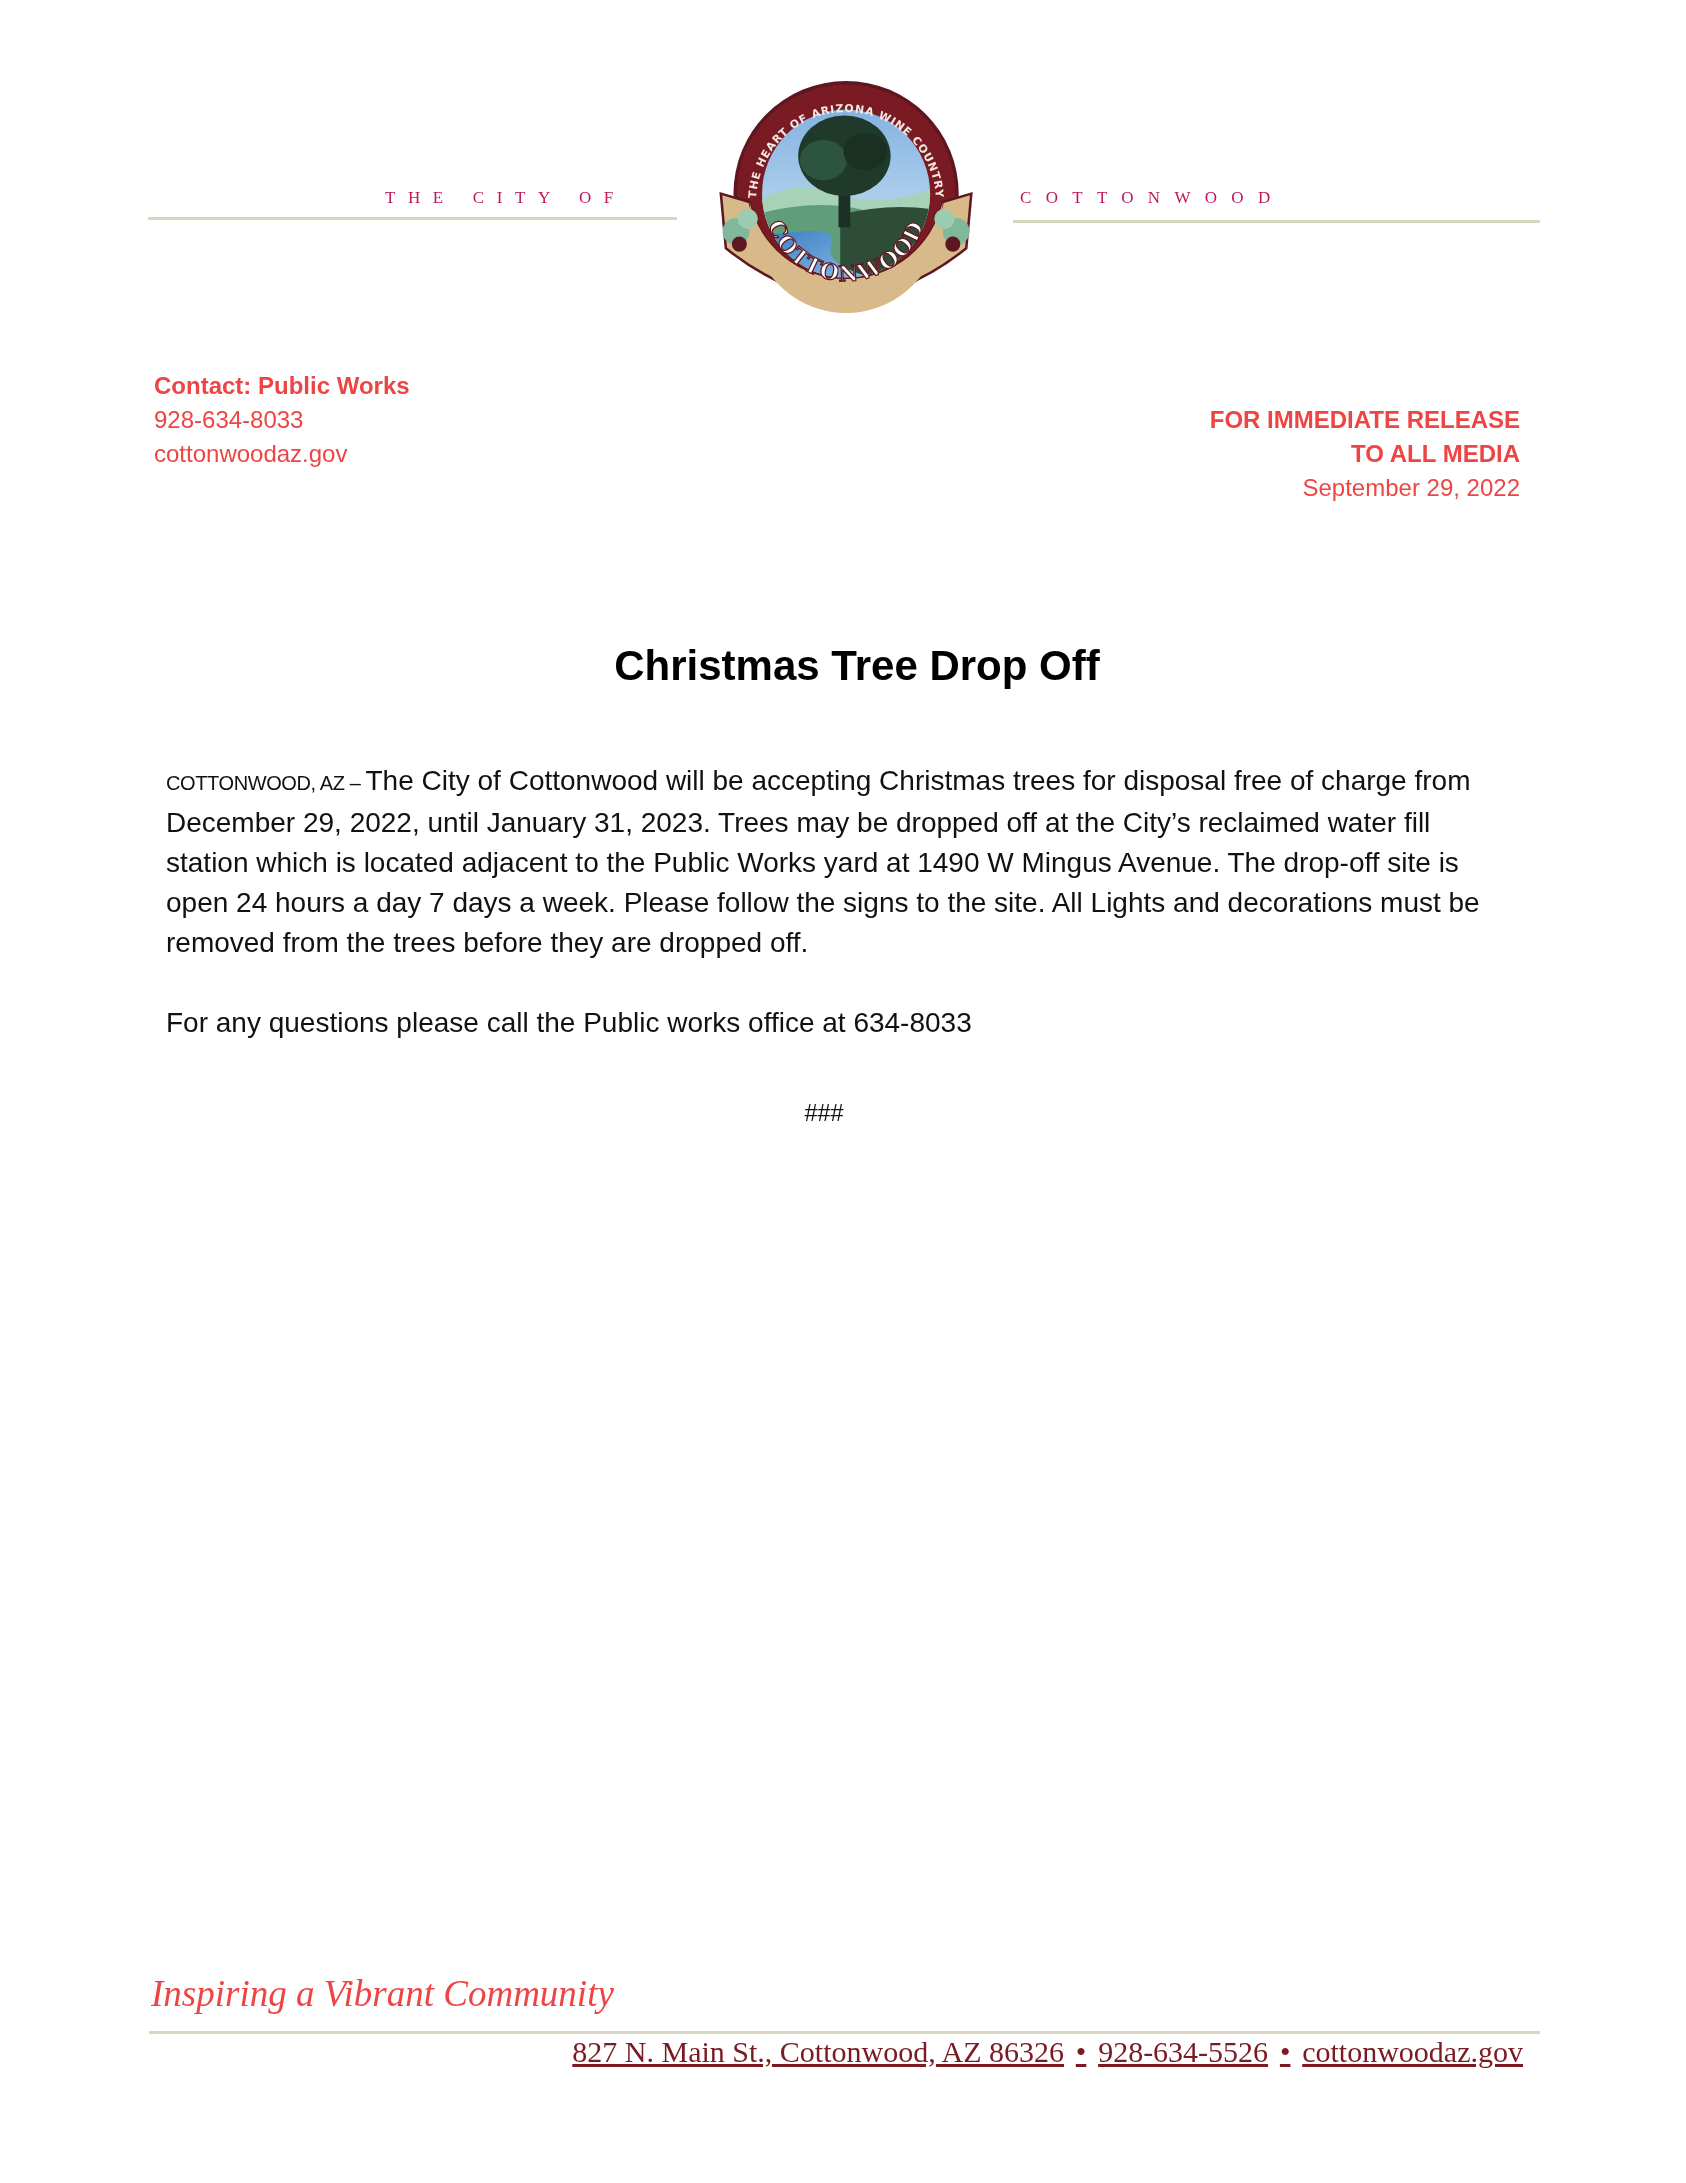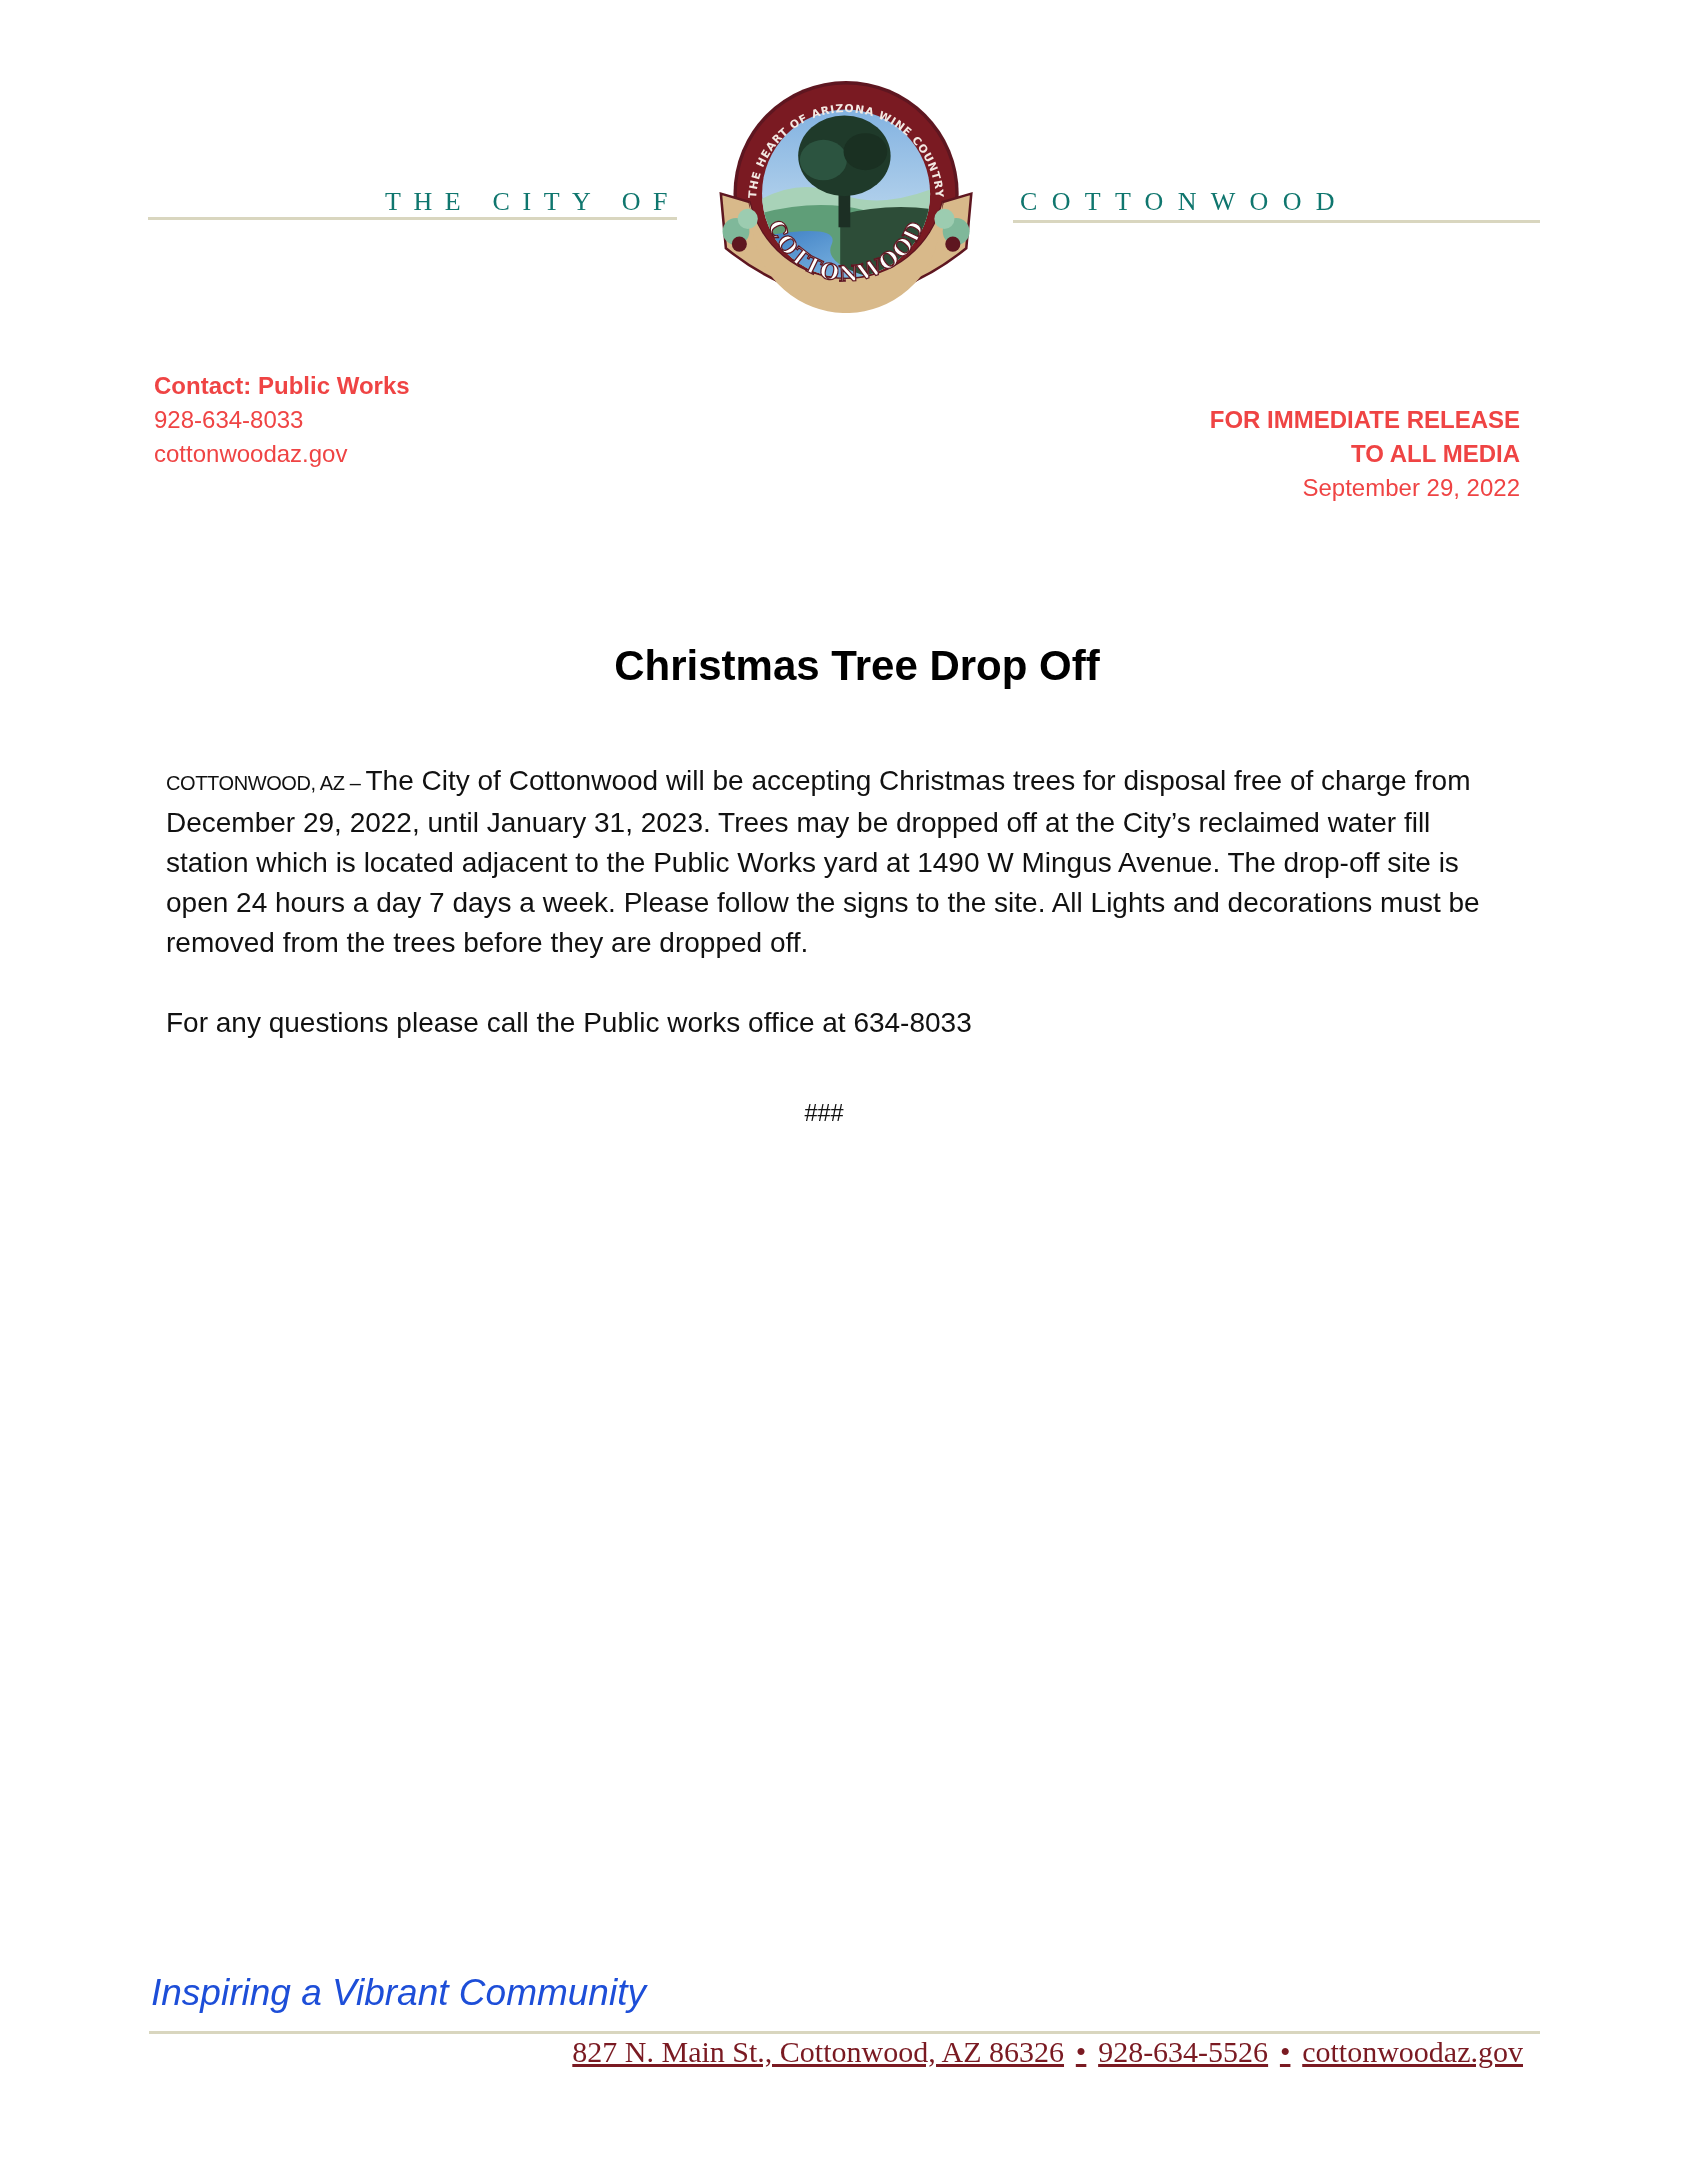--- a/index.html
+++ b/index.html
@@ -1,22 +1,22 @@
 <!DOCTYPE html>
 <html style="font-size:13.4px"><head>
 <meta charset="utf-8">
 <style>
   html, body { margin: 0; padding: 0; background: #ffffff; }
   body { width: 1687px; height: 2183px; position: relative; overflow: hidden; }
   .abs { position: absolute; }
 
   .letterhead-word {
     font-family: "Liberation Serif", "DejaVu Serif", serif;
-    color: #0f766e;
-    font-size: 26px;
+    color: #be185d;
+    font-size: 17px;
     letter-spacing: 12.6px;
     line-height: 1;
     white-space: nowrap;
   }
   .rule { position: absolute; height: 2.5px; background: #d9d6bf; }
 
   .contact, .release {
     font-family: Liberation Sans, sans-serif;
     font-size: 24px; line-height: 34px; color: #ef4444;
   }
@@ -32,22 +32,22 @@
     font-family: "Liberation Sans", "DejaVu Sans", sans-serif;
     font-size: 28px; line-height: 40px; color: #111;
   }
   .body-text p { margin: 12px; }
   .dateline { font-size: 20px; letter-spacing: -0.4px; }
   .endmark {
     font-family: "Liberation Sans", "DejaVu Sans", sans-serif;
     font-size: 23.5px; color: #111; text-align: center;
   }
   .tagline {
-    font-family: Liberation Sans, sans-serif;
-    font-style: italic; color: #1d4ed8; font-size: 37px; white-space: nowrap;
+    font-family: Liberation Serif, serif;
+    font-style: italic; color: #ef4444; font-size: 37px; white-space: nowrap;
     letter-spacing: 0px;
   }
   .footer-info {
     font-family: "Liberation Serif", "DejaVu Serif", serif;
     color: #7a1a22; font-size: 30px; white-space: nowrap;
     transform-origin: right center;
     text-decoration: underline;
   }
   .footer-info .dot { padding: 0 11.8px; }
 </style>

